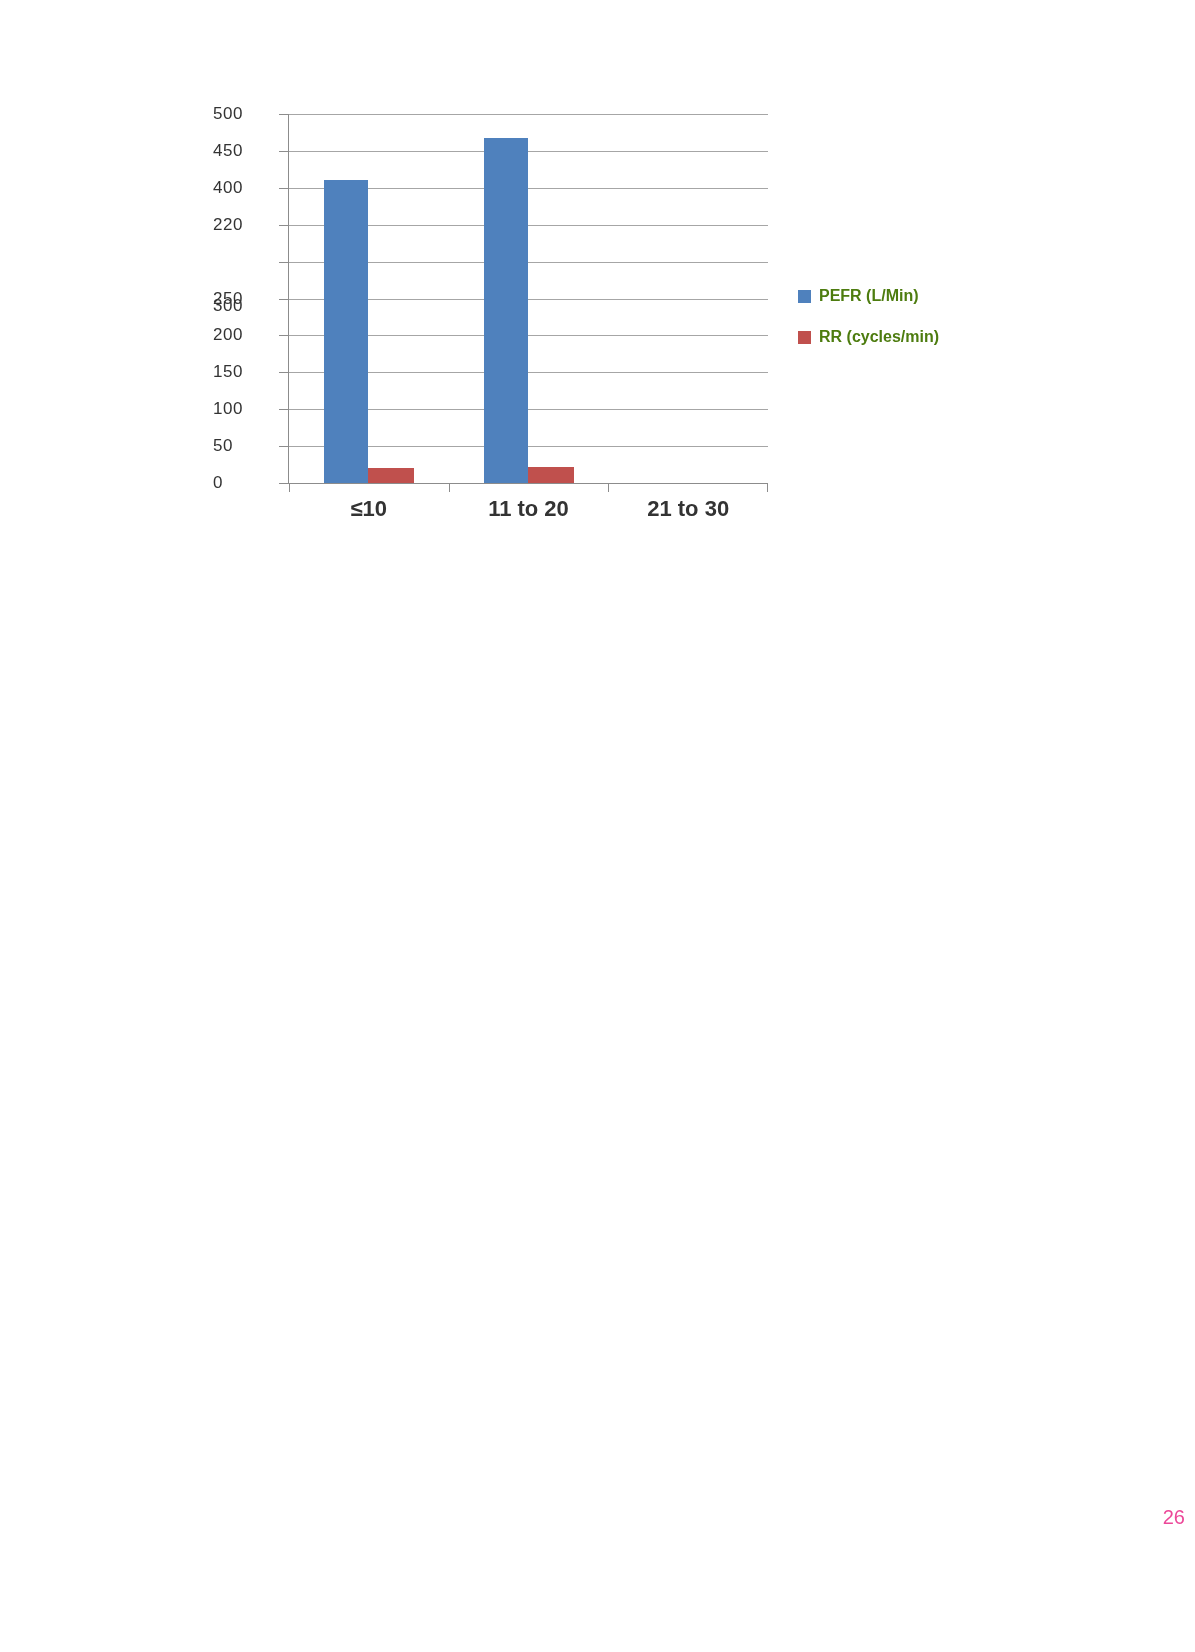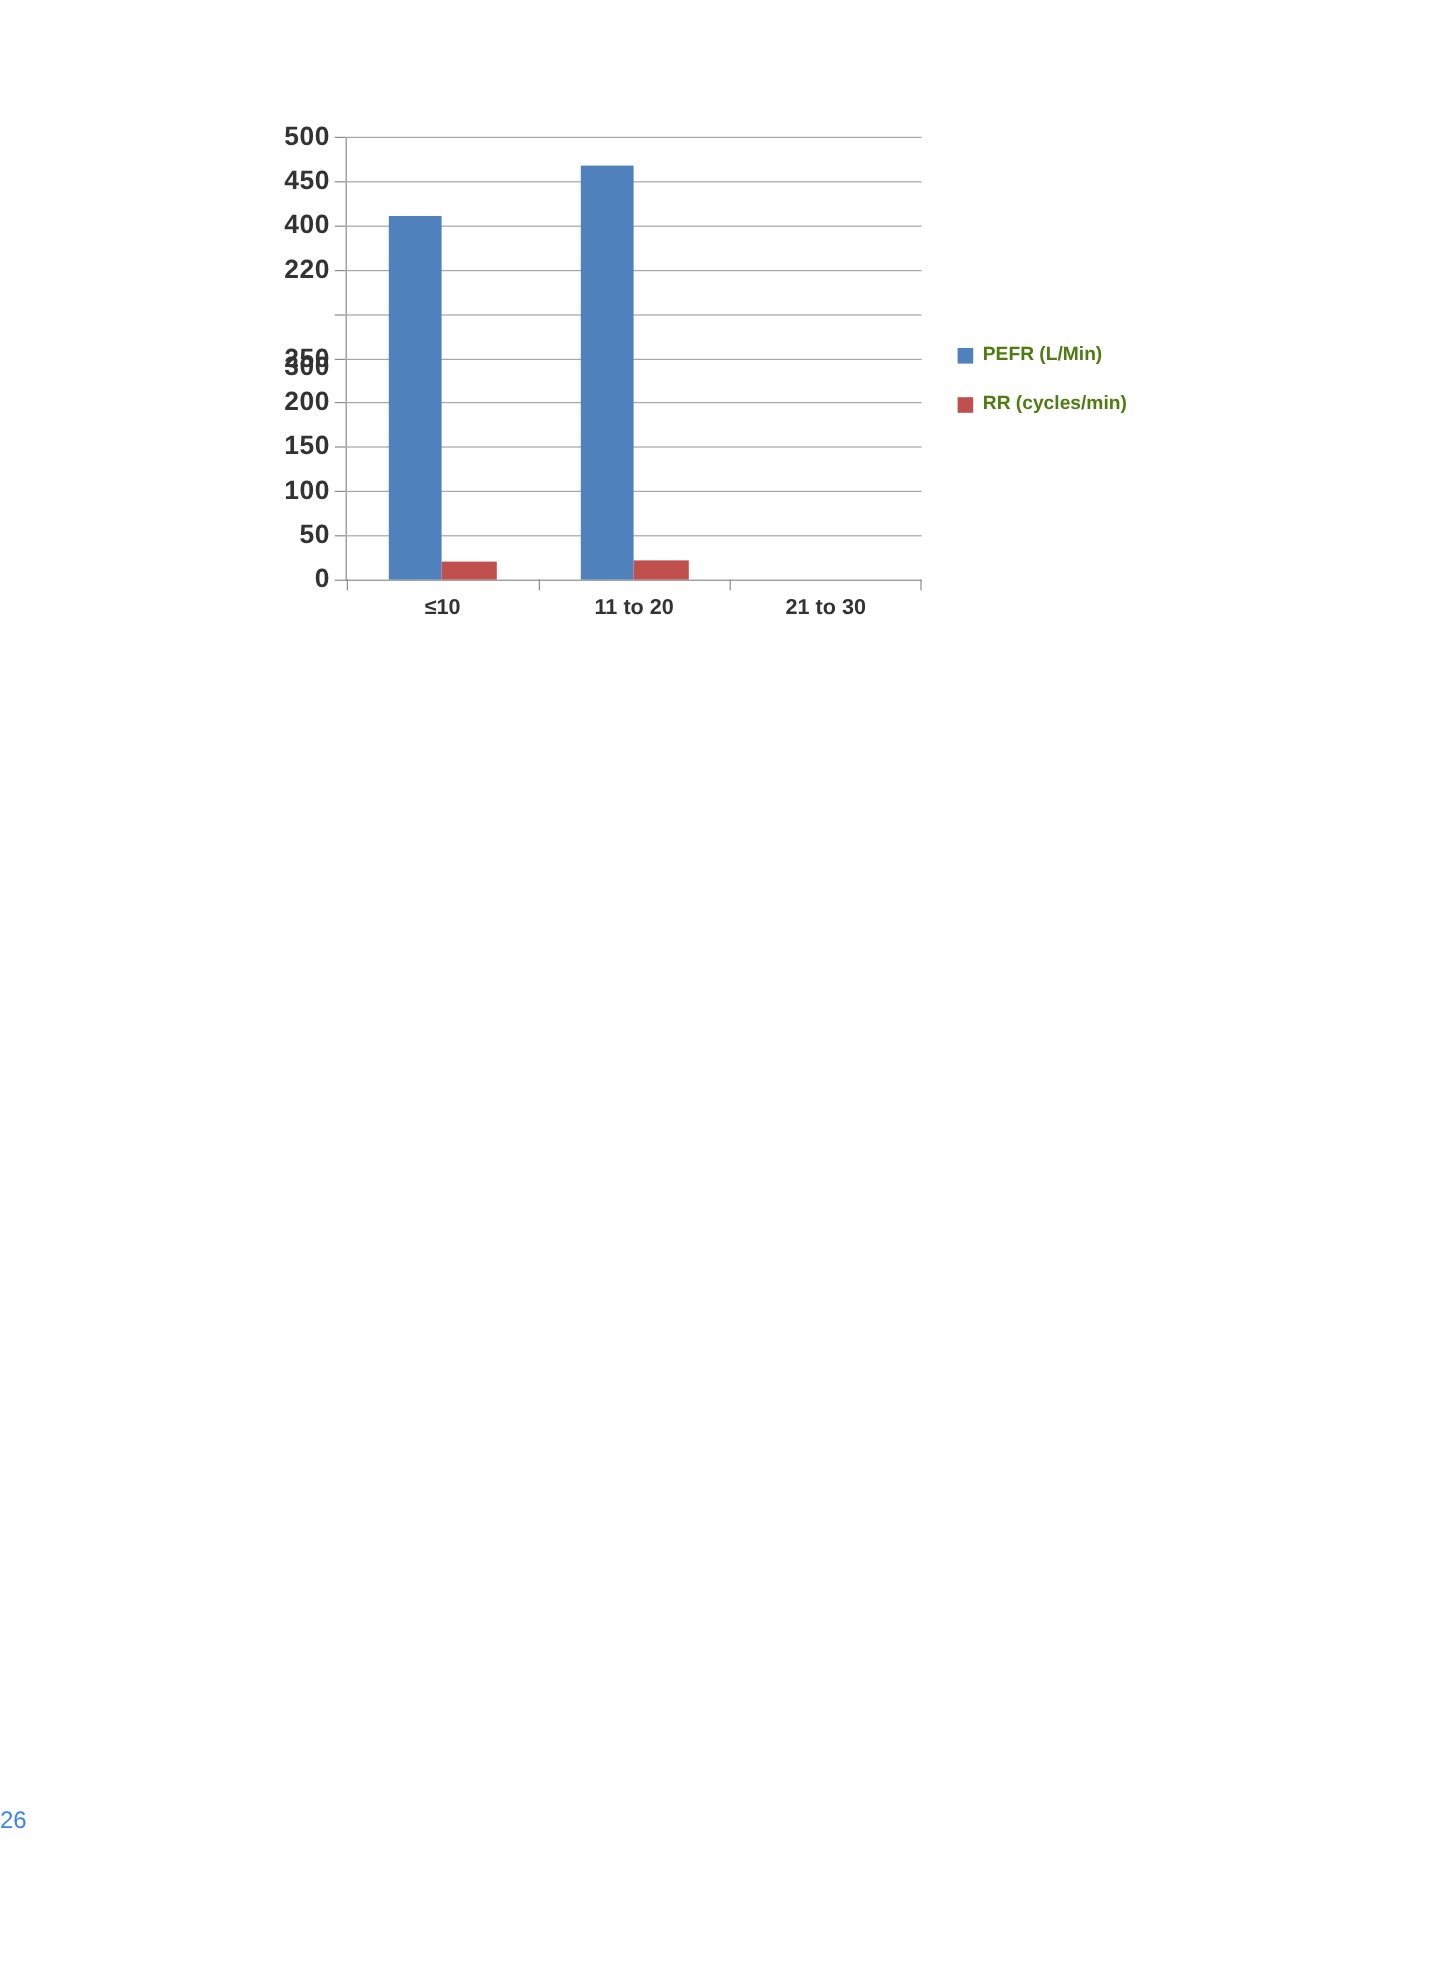--- a/index.html
+++ b/index.html
@@ -37,39 +37,39 @@
     position: absolute;
     left: -10px;
     width: 9px;
     height: 1px;
     background: #8c8c8c;
   }
   .ylab {
     position: absolute;
     left: -76px;
     width: 62px;
-    text-align: right;
+    text-align: left;
     transform: translateY(-52%);
-    font-size: 22px;
-    font-weight: 700;
+    font-size: 17px;
+    font-weight: 400;
     color: #333333;
     letter-spacing: 0.5px;
   }
   .xtick {
     position: absolute;
     top: 100%;
     width: 1px;
     height: 9px;
     background: #8c8c8c;
   }
   .xlab {
     position: absolute;
     top: calc(100% + 13px);
     text-align: center;
-    font-size: 18px;
+    font-size: 22px;
     font-weight: 600;
     color: #333333;
   }
   .bar {
     position: absolute;
     bottom: 0;
   }
   .legend {
     position: absolute;
     left: 798px;
@@ -114,23 +114,23 @@
   .cap2 {
     margin-top: 31px;
   }
 
   
   .pagenum {
     position: absolute;
     left: 0;
     top: 1506px;
     width: 1185px;
-    text-align: left;
+    text-align: right;
     font-size: 20px;
-    color: #3b82f6;
+    color: #ec4899;
   }
 </style>
 </head>
 <body>
 
 <div class="page">
 
   <div>
     <div class="plot" id="plot">
         <div class="ytick" style="top: 369px;"></div>

